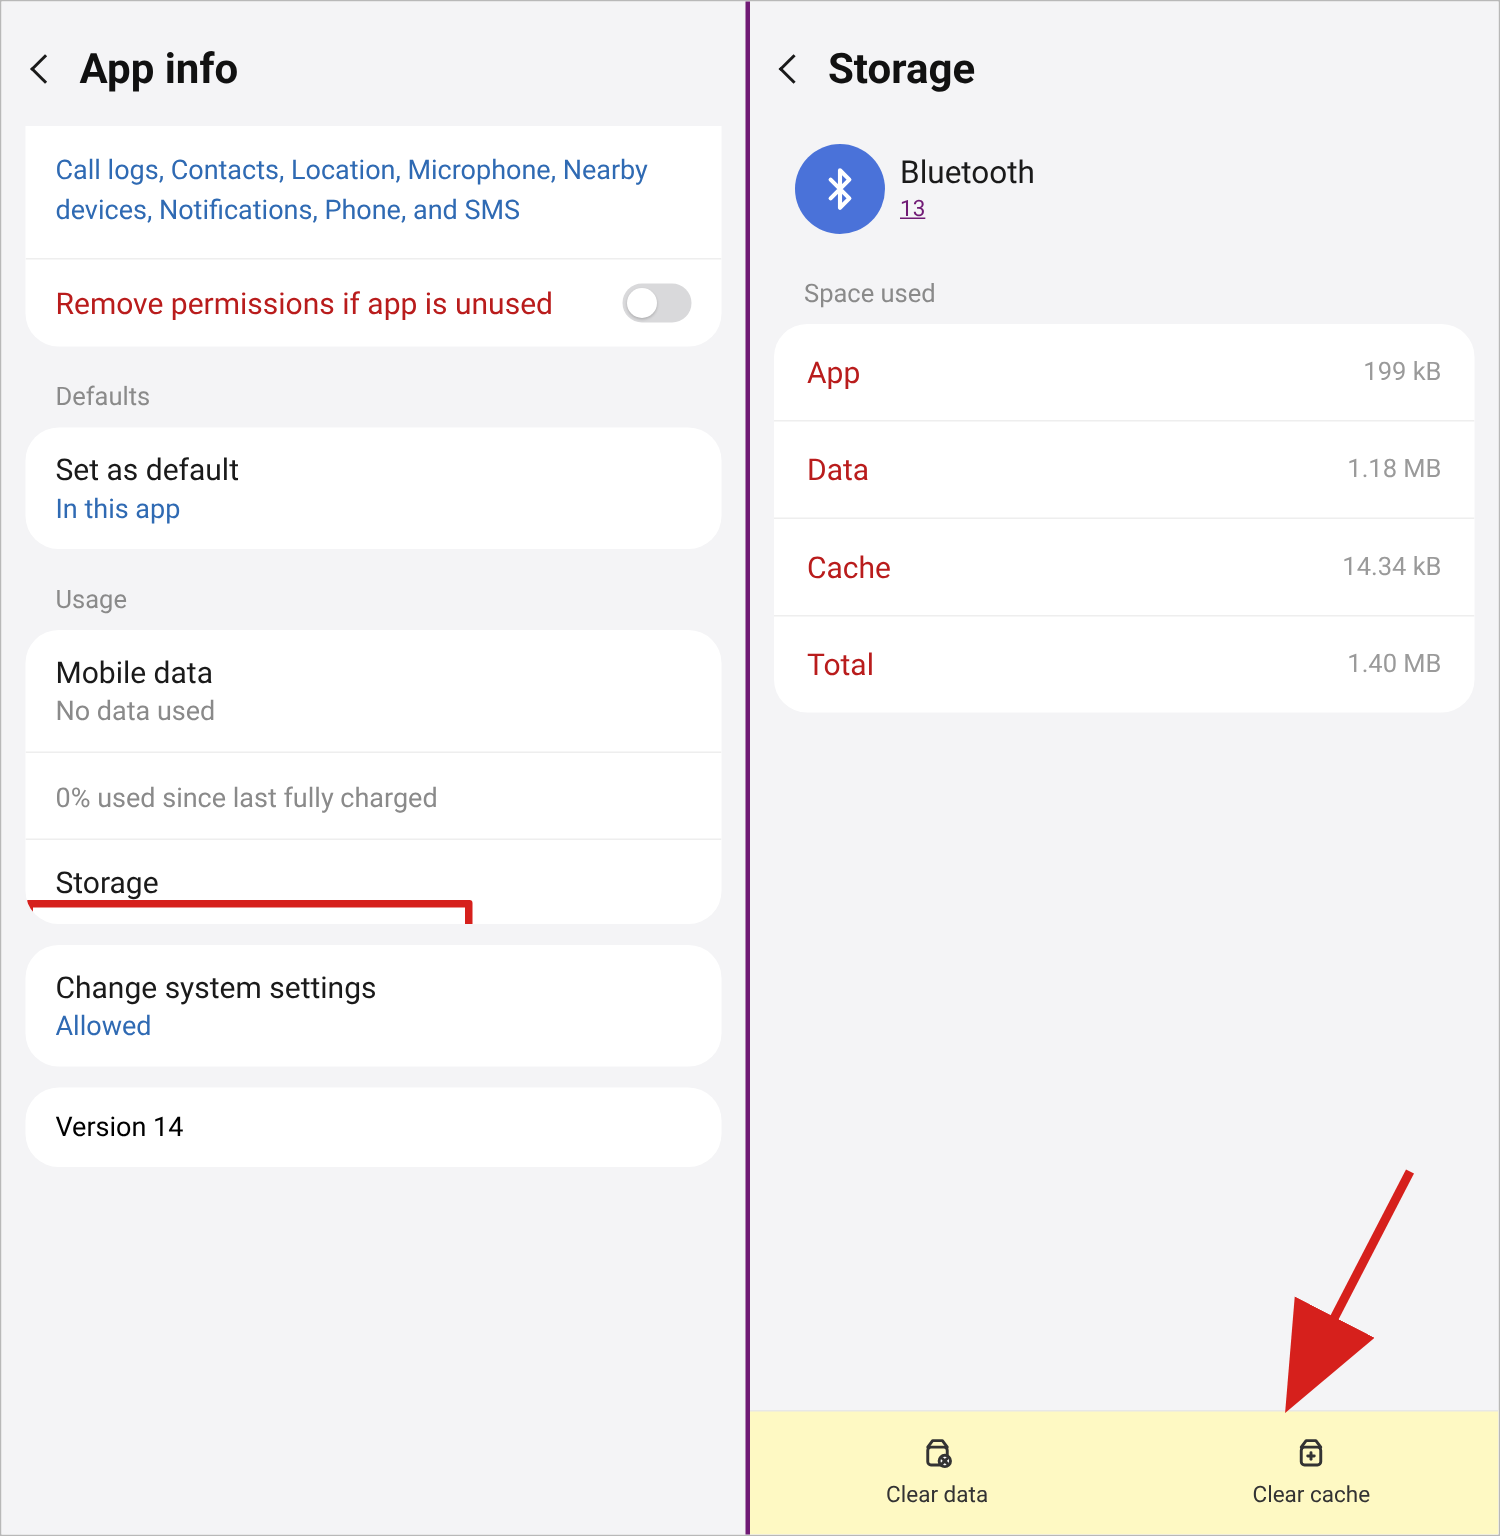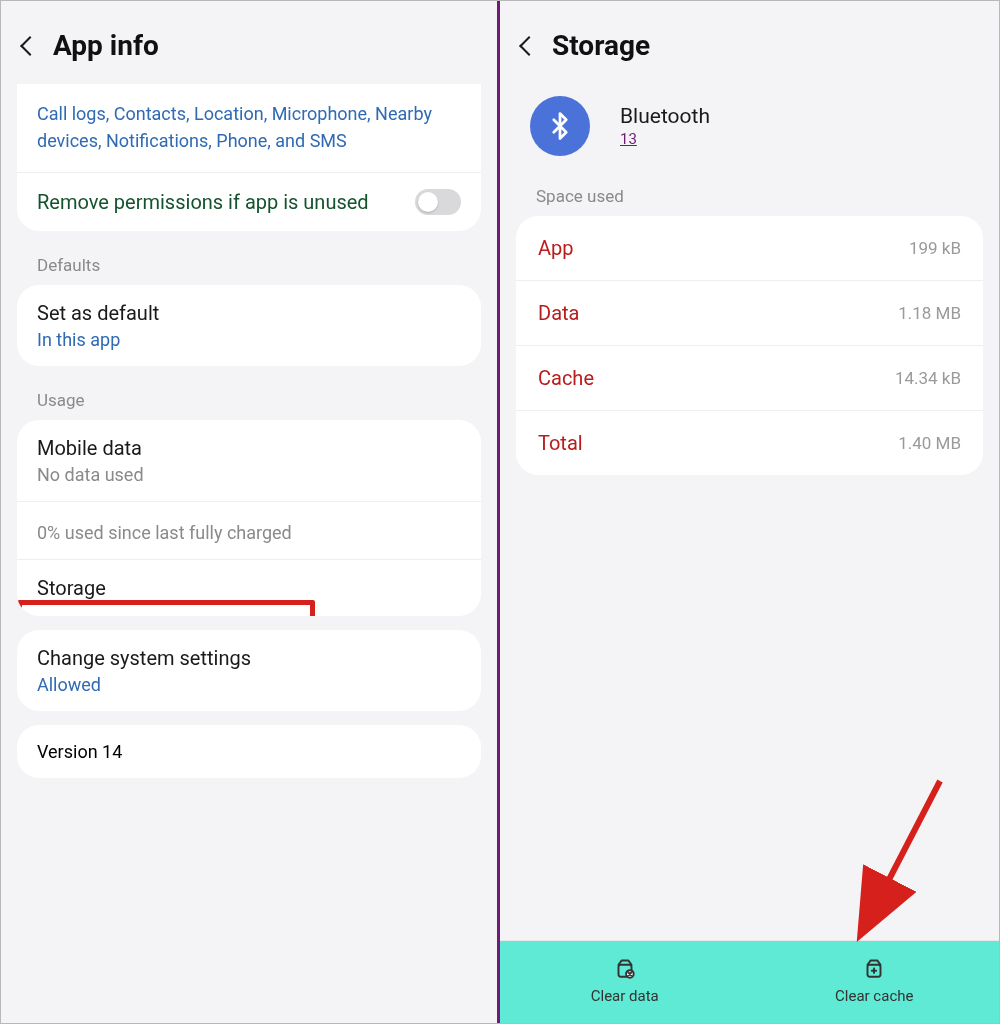--- a/index.html
+++ b/index.html
@@ -58,21 +58,21 @@
   .row {
     padding: 16px 20px;
     border-top: 1px solid #eee;
     display: flex;
     align-items: center;
     justify-content: space-between;
     gap: 14px;
   }
   .row:first-child { border-top: none; }
   .row-title { font-size: 20px; color: #1a1a1a; }
-  .row-title.muted { color: #14532d; }
+  .row-title.muted { color: #b91c1c; }
   .row-sub { font-size: 18px; color: #8a8a8a; margin-top: 4px; }
   .row-sub.link { color: #2f6ab3; }
   .row-body { flex: 1; }
   .section-label {
     font-size: 17px;
     color: #8a8a8a;
     padding: 10px 36px 10px 36px;
   }
   .toggle {
     width: 46px; height: 26px;
@@ -93,21 +93,21 @@
   .highlight-box {
     position: absolute;
     border: 5px solid #d6201c;
     border-radius: 2px;
     pointer-events: none;
   }
   
   .app-block {
     display: flex;
     align-items: center;
-    gap: 30px;
+    gap: 10px;
     padding: 12px 30px 20px 30px;
   }
   .bt-icon {
     width: 60px; height: 60px;
     border-radius: 50%;
     background: #4a72d9;
     display: flex;
     align-items: center;
     justify-content: center;
     color: #fff;
@@ -122,21 +122,21 @@
     padding: 20px 22px;
     border-top: 1px solid #eee;
   }
   .kv-row:first-child { border-top: none; }
   .kv-key { font-size: 20px; color: #b91c1c; }
   .kv-val { font-size: 17px; color: #9a9a9a; }
   .bottom-bar {
     position: absolute;
     bottom: 0; left: 0; right: 0;
     display: flex;
-    background: #5eead4;
+    background: #fef9c3;
     border-top: 1px solid #e8e8e8;
   }
   .bottom-btn {
     flex: 1;
     display: flex;
     flex-direction: column;
     align-items: center;
     gap: 6px;
     padding: 14px 0 18px 0;
     font-size: 15px;

